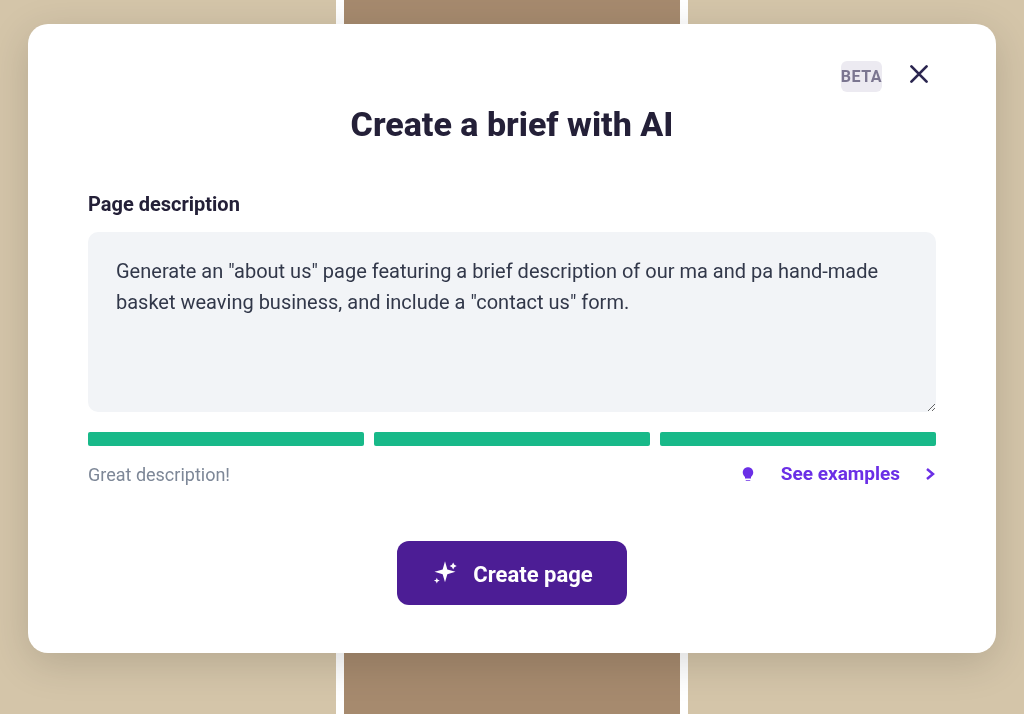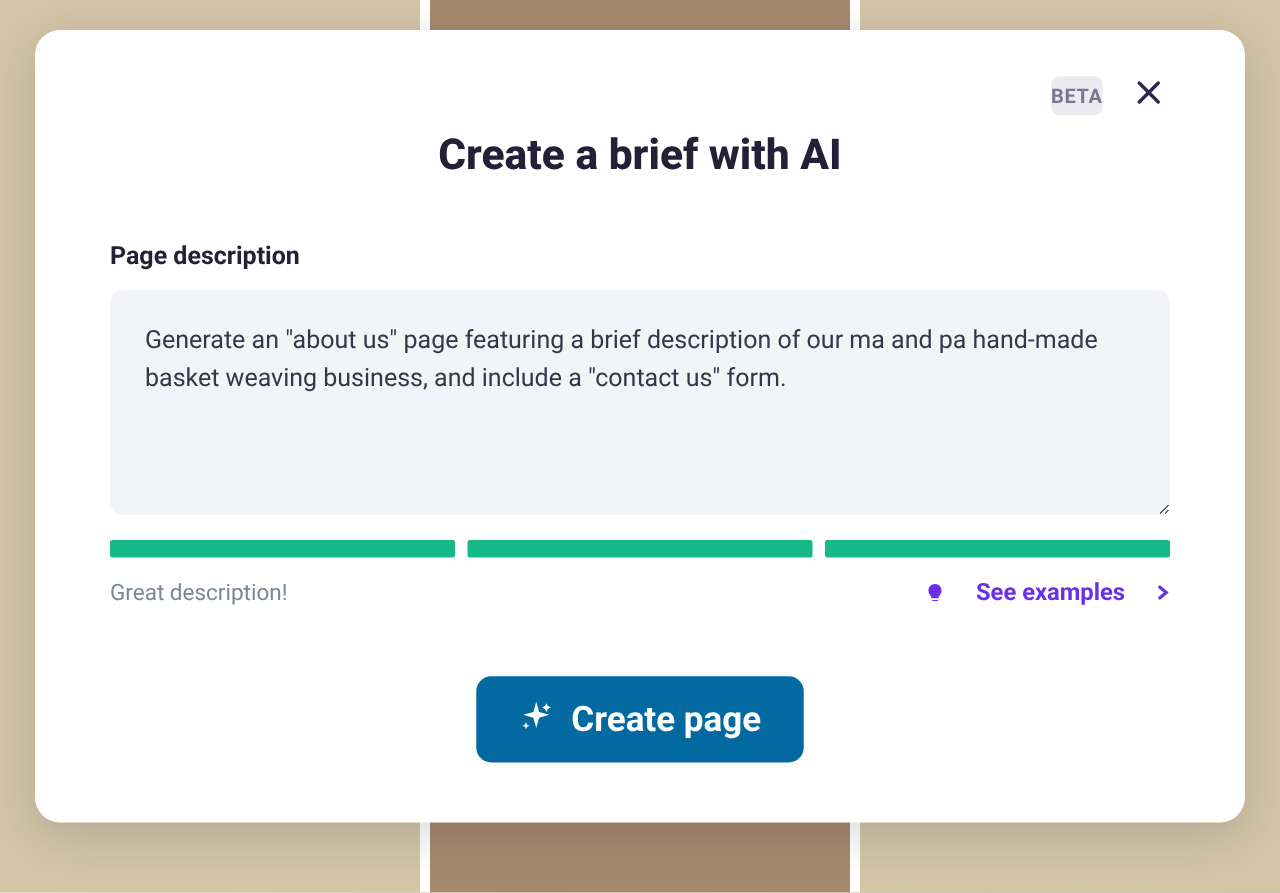--- a/index.html
+++ b/index.html
@@ -148,28 +148,28 @@
     .examples-link .chev svg { width: 12px; height: 12px; }
     .examples-link .chev svg polyline { fill: none; stroke: #6b2fe6; stroke-width: 2.5; }
 
     .cta-row {
       display: flex;
       justify-content: center;
       margin-top: 56px;
     }
     .create-btn {
       display: inline-flex;
-      align-items: flex-start;
+      align-items: flex-end;
       gap: 14px;
-      background: #0369a1;
+      background: #4c1d95;
       color: #fff;
       border: none;
       border-radius: 12px;
       padding: 18px 34px;
-      font-size: 28px;
+      font-size: 22px;
       font-weight: 700;
       cursor: pointer;
       font-family: inherit;
     }
     .create-btn .sparkle { width: 28px; height: 28px; }
     .create-btn .sparkle svg { width: 100%; height: 100%; }
   </style>
 </head>
 <body>
 

